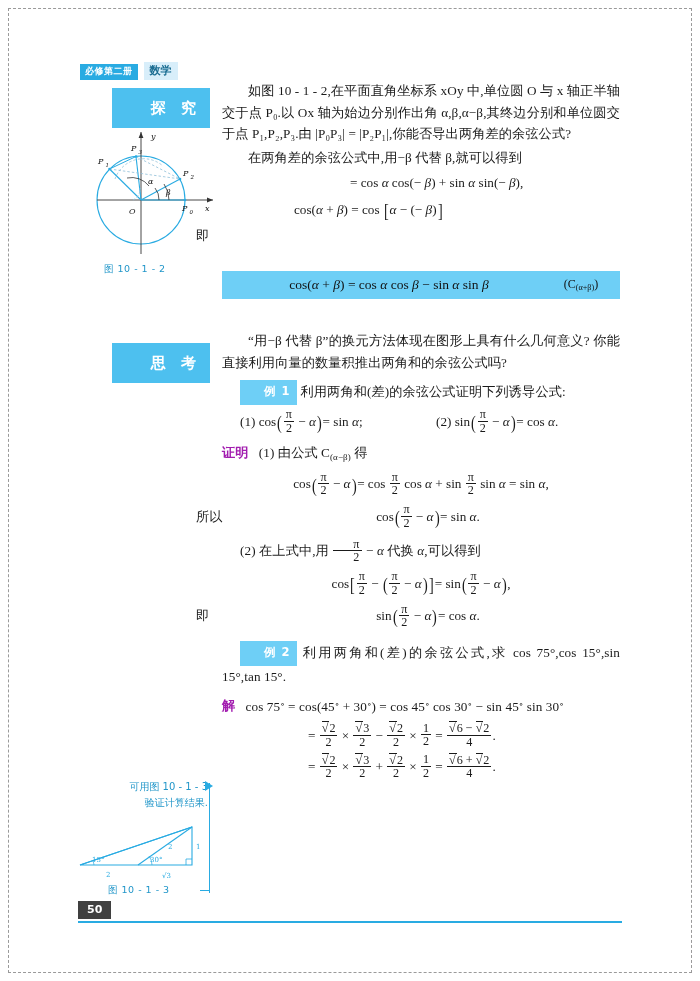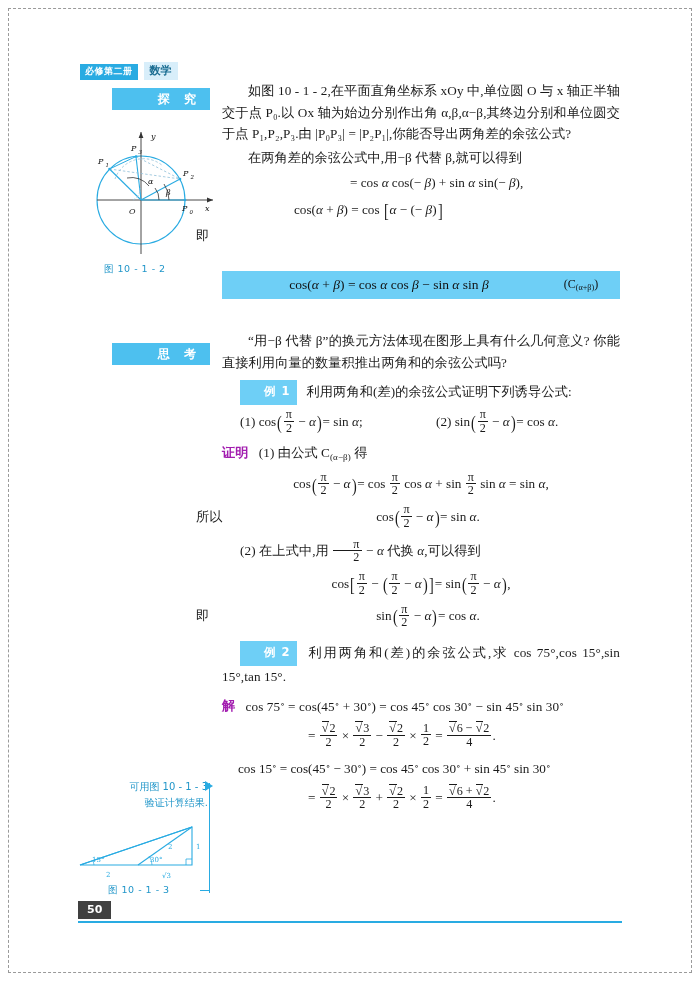--- a/index.html
+++ b/index.html
@@ -38,25 +38,25 @@
   .runhead .tag2{
     background:#d8eefa; color:#1b6d92;
     font-size:11px; line-height:1;
     padding:3px 6px 4px 6px;
     font-weight:bold;
   }
 
   
   .chip{
     position:absolute;
-    width:98px; height:22px;
+    width:98px; height:40px;
     background:#4dc0ef;
     color:#ffffff;
     font-family:"DejaVu Sans","Liberation Sans",sans-serif;
-    font-size:12px; font-weight:bold;
+    font-size:15px; font-weight:bold;
     display:flex; align-items:center; justify-content:flex-end;
     padding-right:9px;
     letter-spacing:5px;
   }
   #chip-tanjiu{ left:112px; top:88px; }
   #chip-sikao { left:112px; top:343px; }
 
   
   .fig1{ position:absolute; left:93px; top:126px; width:124px; height:132px; }
   .fig1cap, .fig2cap{
@@ -132,21 +132,21 @@
     width:78px; text-align:center; font-size:12px; color:#111;
   }
 
   
   .ex-chip{
     display:inline-block;
     background:#6ecff6; color:#ffffff;
     font-family:"DejaVu Sans","Liberation Sans",sans-serif;
     font-weight:bold; font-size:11.5px;
     padding:1px 6px 2px 6px;
-    margin-right:10px;
+    margin-right:4px;
     vertical-align:1px;
     letter-spacing:1px;
   }
   .kw{ color:#a21caf; font-weight:bold; }
 
   
   .row{ display:flex; align-items:baseline; }
   .row .lead{ width:40px; flex:none; font-size:13.2px; }
   .row .eq{ flex:1; text-align:center; font-size:13.2px; }
 
@@ -319,23 +319,20 @@
   </p>
 
   <p class="para" style="text-indent:0;margin-top:4px">
     <span class="kw">解</span>&nbsp;&nbsp;&nbsp;<span class="math">cos 75<span class="sup">∘</span>&nbsp;=&nbsp;cos(45<span class="sup">∘</span>&nbsp;+&nbsp;30<span class="sup">∘</span>)&nbsp;=&nbsp;cos 45<span class="sup">∘</span> cos 30<span class="sup">∘</span>&nbsp;−&nbsp;sin 45<span class="sup">∘</span> sin 30<span class="sup">∘</span></span>
   </p>
 
   <div class="math disp" style="padding-left:86px;margin-top:4px">
     =&nbsp;<span class="frac"><span class="n"><span class="ov">√</span>2</span><span class="d">2</span></span>&nbsp;×&nbsp;<span class="frac"><span class="n"><span class="ov">√</span>3</span><span class="d">2</span></span>&nbsp;−&nbsp;<span class="frac"><span class="n"><span class="ov">√</span>2</span><span class="d">2</span></span>&nbsp;×&nbsp;<span class="frac"><span class="n">1</span><span class="d">2</span></span>&nbsp;=&nbsp;<span class="frac"><span class="n"><span class="ov">√</span>6&nbsp;−&nbsp;<span class="ov">√</span>2</span><span class="d">4</span></span>.
   </div>
 
-  <div class="math disp" style="padding-left:16px;margin-top:4px">
-    cos 15<span class="sup">∘</span>&nbsp;=&nbsp;cos(45<span class="sup">∘</span>&nbsp;−&nbsp;30<span class="sup">∘</span>)&nbsp;=&nbsp;cos 45<span class="sup">∘</span> cos 30<span class="sup">∘</span>&nbsp;+&nbsp;sin 45<span class="sup">∘</span> sin 30<span class="sup">∘</span>
-  </div>
 
   <div class="math disp" style="padding-left:86px;margin-top:4px">
     =&nbsp;<span class="frac"><span class="n"><span class="ov">√</span>2</span><span class="d">2</span></span>&nbsp;×&nbsp;<span class="frac"><span class="n"><span class="ov">√</span>3</span><span class="d">2</span></span>&nbsp;+&nbsp;<span class="frac"><span class="n"><span class="ov">√</span>2</span><span class="d">2</span></span>&nbsp;×&nbsp;<span class="frac"><span class="n">1</span><span class="d">2</span></span>&nbsp;=&nbsp;<span class="frac"><span class="n"><span class="ov">√</span>6&nbsp;+&nbsp;<span class="ov">√</span>2</span><span class="d">4</span></span>.
   </div>
 
 </div>
 
 <div class="formula-band">
   <span class="f-main math">
     cos(<span class="it">α</span>&nbsp;+&nbsp;<span class="it">β</span>)&nbsp;=&nbsp;cos&nbsp;<span class="it">α</span>&nbsp;cos&nbsp;<span class="it">β</span>&nbsp;−&nbsp;sin&nbsp;<span class="it">α</span>&nbsp;sin&nbsp;<span class="it">β</span>

